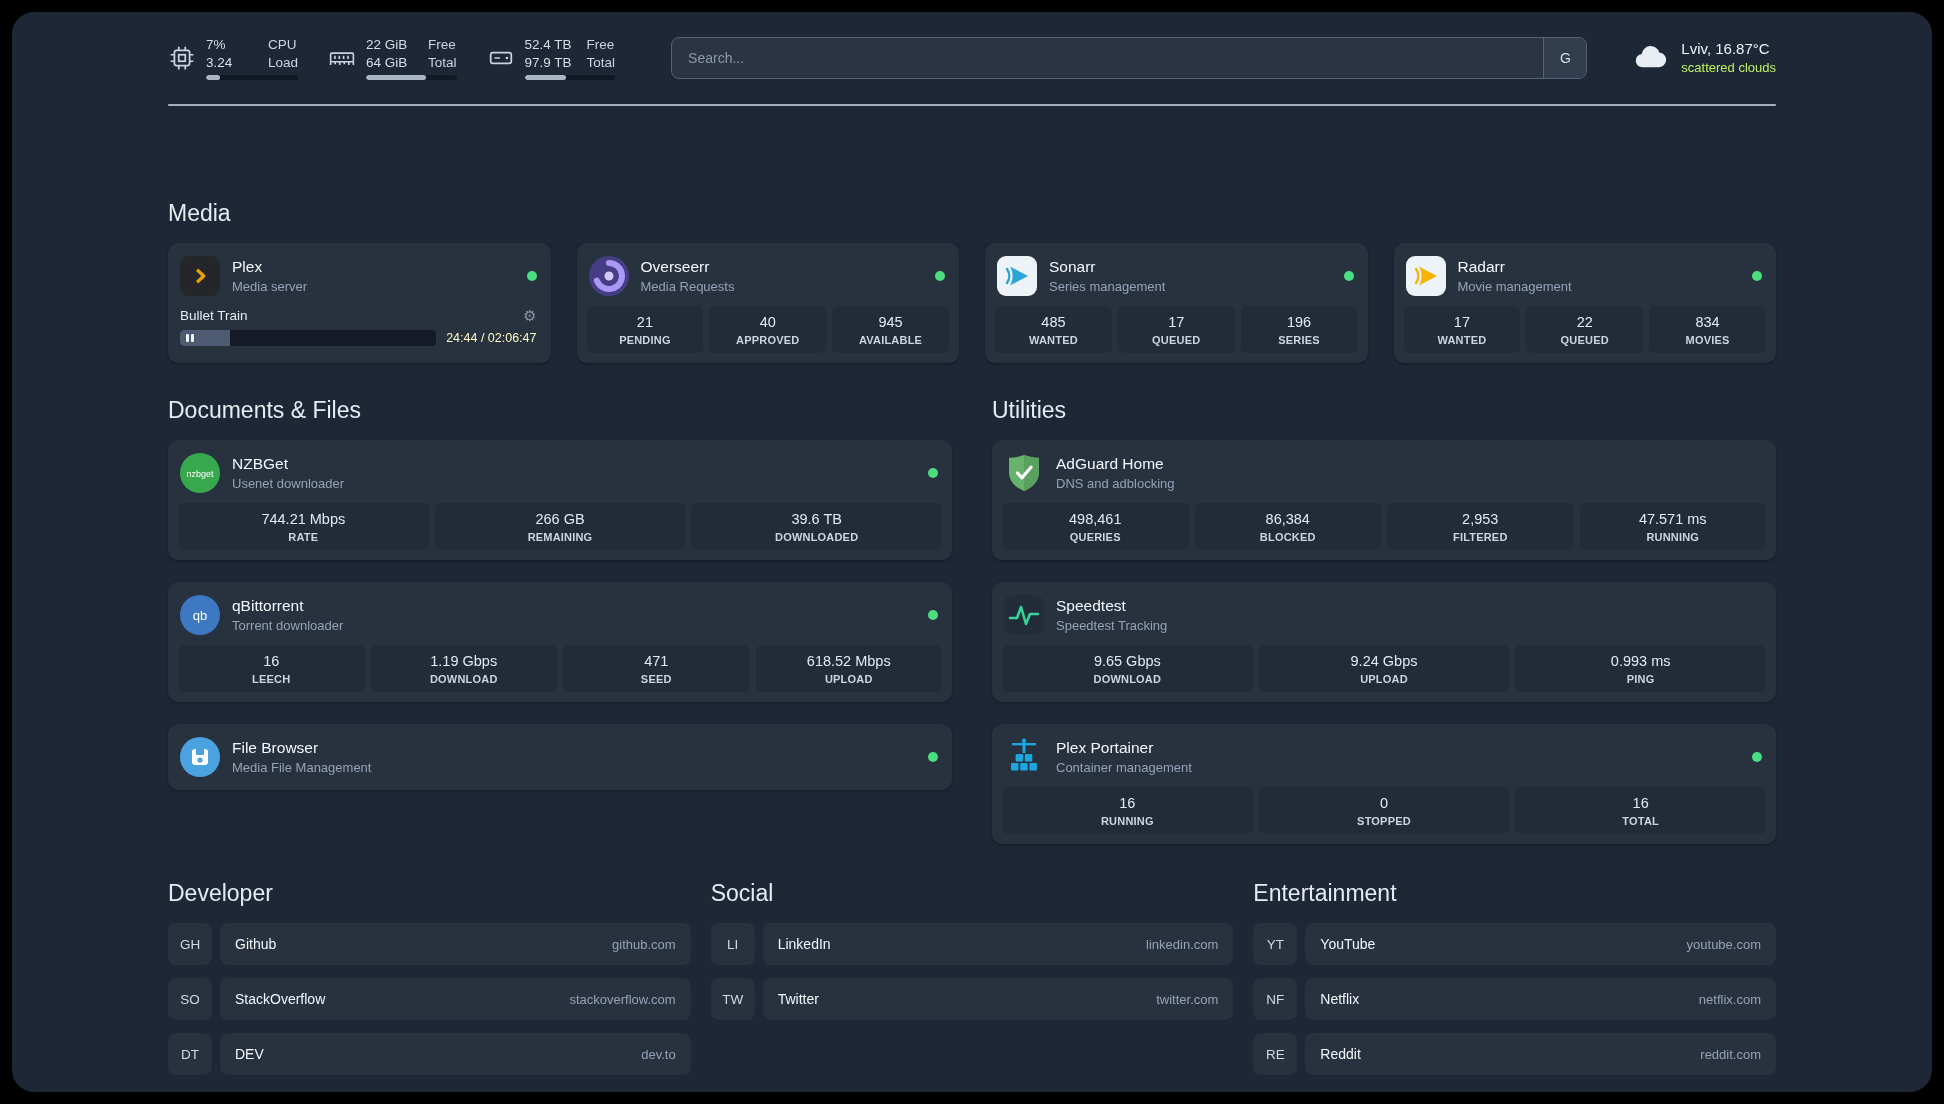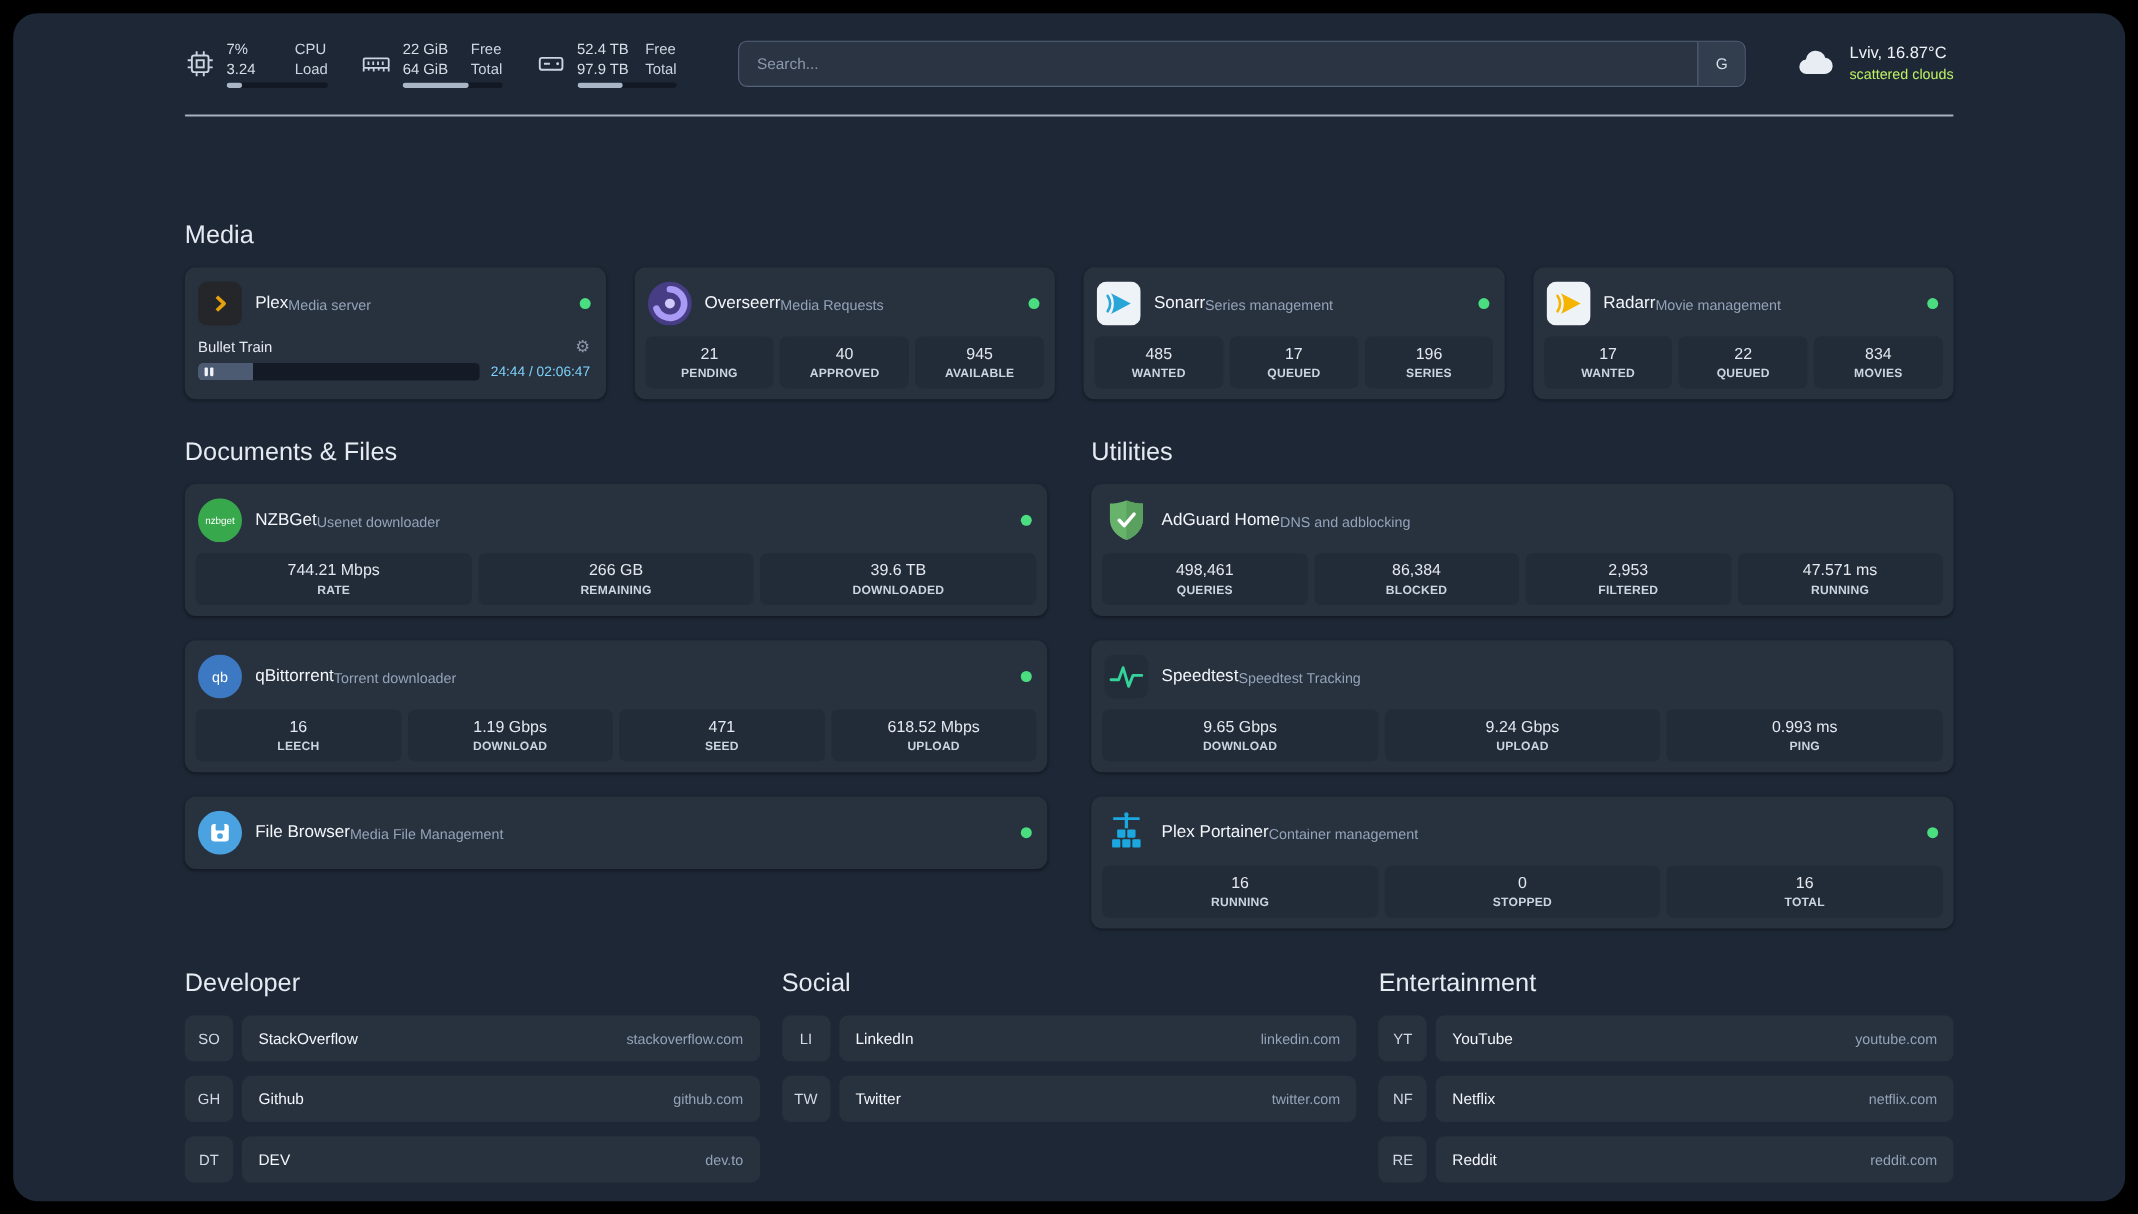--- a/index.html
+++ b/index.html
@@ -33,41 +33,41 @@
   .divider{margin-top:24px;height:2px;background:rgba(203,213,225,.8);border-radius:1px;}
 
   
   .section-title{font-size:23px;color:#e6ebf2;font-weight:500;margin:0 0 16px 0;}
   .media-section{margin-top:94px;}
   .media-grid{display:grid;grid-template-columns:repeat(4,1fr);gap:26px;}
 
   .card{background:#28313e;border-radius:10px;padding:10px;box-shadow:0 1px 3px rgba(0,0,0,.35);}
   .card-head{display:flex;align-items:center;gap:12px;padding:3px 4px 10px 2px;cursor:pointer;}
   .svc-icon{width:40px;height:40px;flex:none;display:flex;align-items:center;justify-content:center;}
-  .svc-meta{display:flex;flex-direction:row;align-items:center;}
+  .svc-meta{display:flex;flex-direction:column;}
   .svc-title{font-size:15.5px;color:#f3f6fa;font-weight:500;line-height:1.2;}
   .svc-sub{font-size:13px;color:#94a3b8;margin-top:3px;}
   .dot{margin-left:auto;width:10px;height:10px;border-radius:50%;background:#4ade80;flex:none;}
   .stats{display:flex;gap:6px;}
   .stat{flex:1;background:#222b38;border-radius:6px;text-align:center;padding:8px 4px 7px;}
   .stat-v{font-size:14.5px;color:#e4e9f0;}
   .stat-l{font-size:11px;font-weight:700;color:#cbd5e1;margin-top:4px;letter-spacing:.2px;}
   .media-grid .card{min-height:106px;box-sizing:border-box;}
 
   
   .player{padding:2px 4px 0 2px;}
   .player-top{display:flex;align-items:center;justify-content:space-between;margin-bottom:7px;}
   .player-track{font-size:13.5px;color:#e4e9f0;}
   .gear{font-size:15px;color:#8b97a8;cursor:pointer;line-height:1;}
   .player-row{display:flex;align-items:center;gap:10px;}
   .pbar{flex:1;height:16px;border-radius:4px;background:#141b26;overflow:hidden;cursor:pointer;position:relative;}
   .pfill{height:100%;background:#566aa8;background:#4d5b72;border-radius:4px 0 0 4px;display:flex;align-items:center;}
   .pause{margin-left:6px;display:flex;gap:2px;}
   .pause span{display:block;width:3px;height:8px;background:#f1f5f9;border-radius:1px;}
-  .ptime{font-size:12.5px;color:#7dd3fc;white-space:nowrap;}
+  .ptime{font-size:12.5px;color:#fef9c3;white-space:nowrap;}
 
   .two-col{display:grid;grid-template-columns:1fr 1fr;gap:40px;margin-top:34px;}
   .col-stack .card{margin-bottom:22px;}
   .col-stack .card:last-child{margin-bottom:0;}
 
   
   .bookmarks{display:grid;grid-template-columns:repeat(3,1fr);gap:20px;margin-top:36px;padding-bottom:30px;}
   .bm-row{display:flex;gap:8px;margin-bottom:13px;cursor:pointer;}
   .bm-abbr{width:44px;flex:none;background:#28313e;border-radius:8px;display:flex;align-items:center;justify-content:center;font-size:13.5px;color:#d3dae4;}
   .bm-main{flex:1;background:#28313e;border-radius:8px;display:flex;align-items:center;justify-content:space-between;padding:0 15px;height:42px;box-sizing:border-box;}
@@ -502,31 +502,31 @@
                 </div>
         </div>
       </div>
     </div>
   </div>
 
   <div class="bookmarks">
     <div>
       <h2 class="section-title">Developer</h2>
       <div class="bm-row">
+        <div class="bm-abbr">GH</div>
+        <div class="bm-main">
+                <span class="bm-name">Github</span>
+                <span class="bm-url">github.com</span>
+              </div>
+      </div>
+      <div class="bm-row">
         <div class="bm-abbr">SO</div>
         <div class="bm-main">
                 <span class="bm-name">StackOverflow</span>
                 <span class="bm-url">stackoverflow.com</span>
-              </div>
-      </div>
-      <div class="bm-row">
-        <div class="bm-abbr">GH</div>
-        <div class="bm-main">
-                <span class="bm-name">Github</span>
-                <span class="bm-url">github.com</span>
               </div>
       </div>
       <div class="bm-row">
         <div class="bm-abbr">DT</div>
         <div class="bm-main">
                 <span class="bm-name">DEV</span>
                 <span class="bm-url">dev.to</span>
               </div>
       </div>
     </div>

